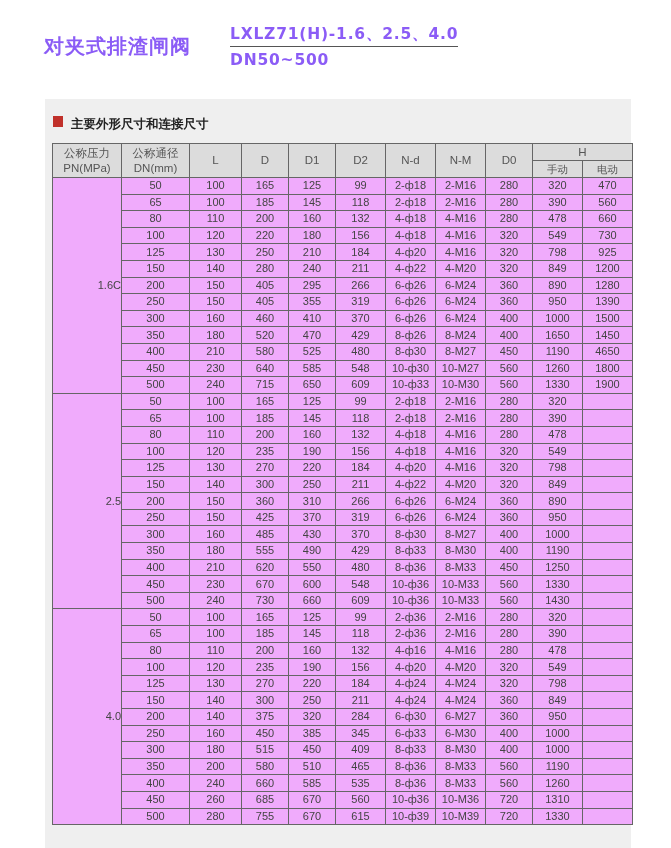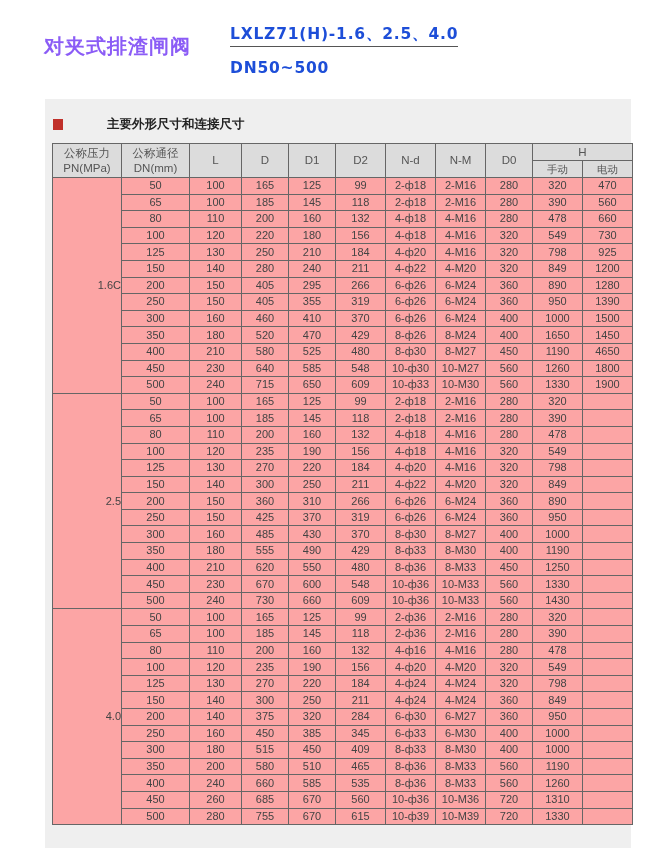--- a/index.html
+++ b/index.html
@@ -6,35 +6,35 @@
   body {
     width: 671px; height: 848px; background: #ffffff; position: relative; overflow: hidden;
     font-family: "DejaVu Sans", "Liberation Sans", sans-serif; color: #333;
   }
   .title-cn {
     position: absolute; left: 44px; top: 33px; font-size: 20px; font-weight: bold;
     color: #8b5cf6; letter-spacing: 1px;
   }
   .model {
     position: absolute; left: 230px; top: 24px; font-family: "DejaVu Sans", sans-serif;
-    font-weight: bold; font-size: 15.5px; color: #1d4ed8; letter-spacing: 0.8px;
+    font-weight: bold; font-size: 15.5px; color: #8b5cf6; letter-spacing: 0.8px;
   }
   .model .line1 { padding-bottom: 1px; border-bottom: 1px solid #555; display: inline-block; }
-  .model .line2 { margin-top: 12px; }
+  .model .line2 { margin-top: 4px; }
   .panel {
     position: absolute; left: 45px; top: 99px; width: 586px; height: 749px; background: #efefef;
   }
   .section-head {
-    position: absolute; left: 53px; top: 116px; display: flex; align-items: center; gap: 36px;
+    position: absolute; left: 53px; top: 116px; display: flex; align-items: flex-start;
   }
   .section-head .sq { width: 10px; height: 11px; background: #c0302a; margin-right: 8px; }
   .section-head .txt { font-size: 12.5px; font-weight: bold; color: #222; }
   table.spec {
     position: absolute; left: 52px; top: 143px; border-collapse: collapse;
-    font-family: "Liberation Sans", sans-serif; font-size: 11px; color: #444; background: #fca5a5;
+    font-family: "Liberation Sans", sans-serif; font-size: 11px; color: #444; background: #f0abfc;
     border: 1px solid #666;
   }
   table.spec td, table.spec th {
     border: 1px solid #666; text-align: center; padding: 0; font-weight: normal;
     height: 15.6px; line-height: 15px; white-space: nowrap;
   }
   table.spec thead th { background: #dcdcdc; color: #555; font-size: 11.5px; }
   table.spec thead th.sub { height: 16px; font-size: 10.5px; margin-left: 45px; }
   table.spec thead th.top { height: 16px; }
   table.spec td.pn { vertical-align: middle; color: #444; text-align: right; }

